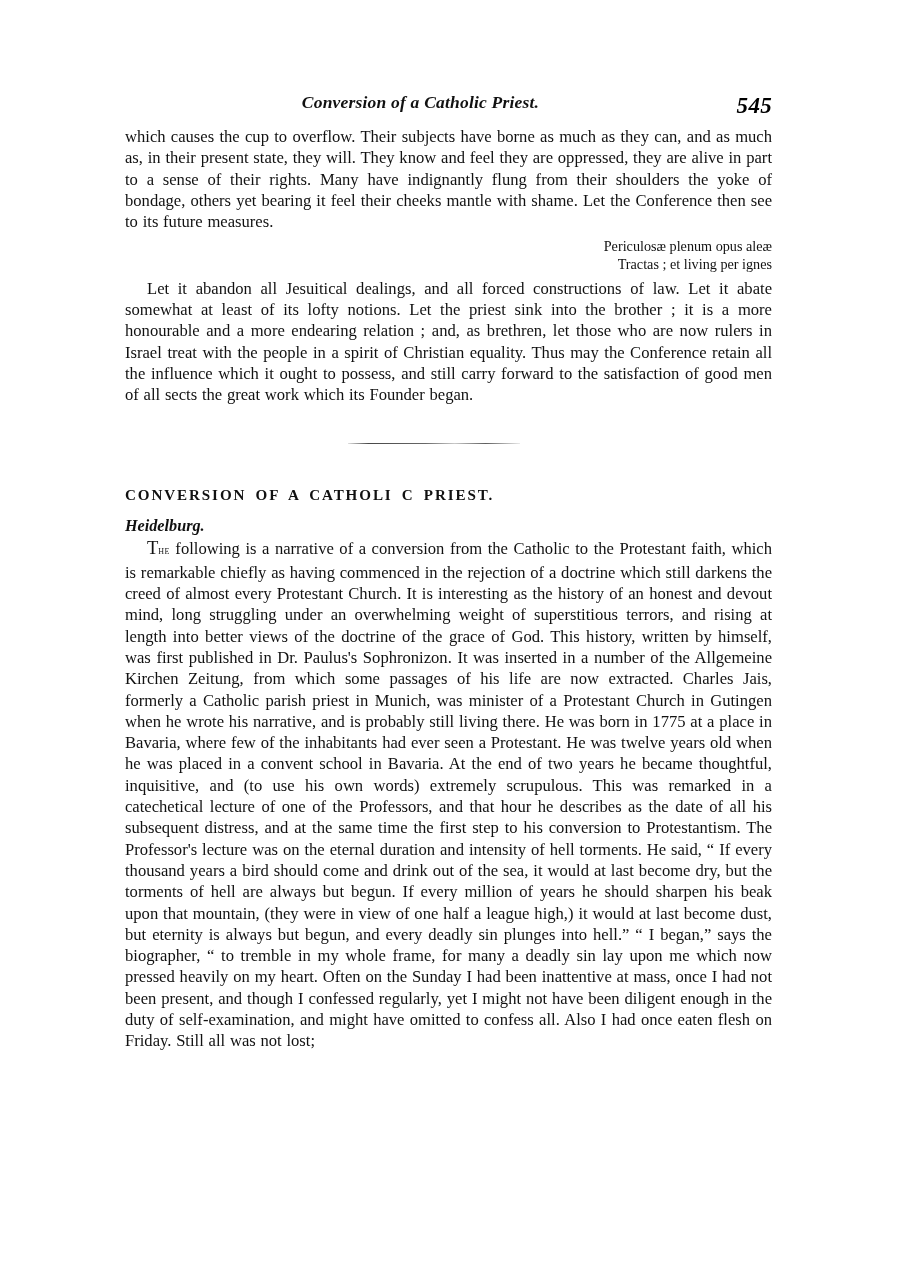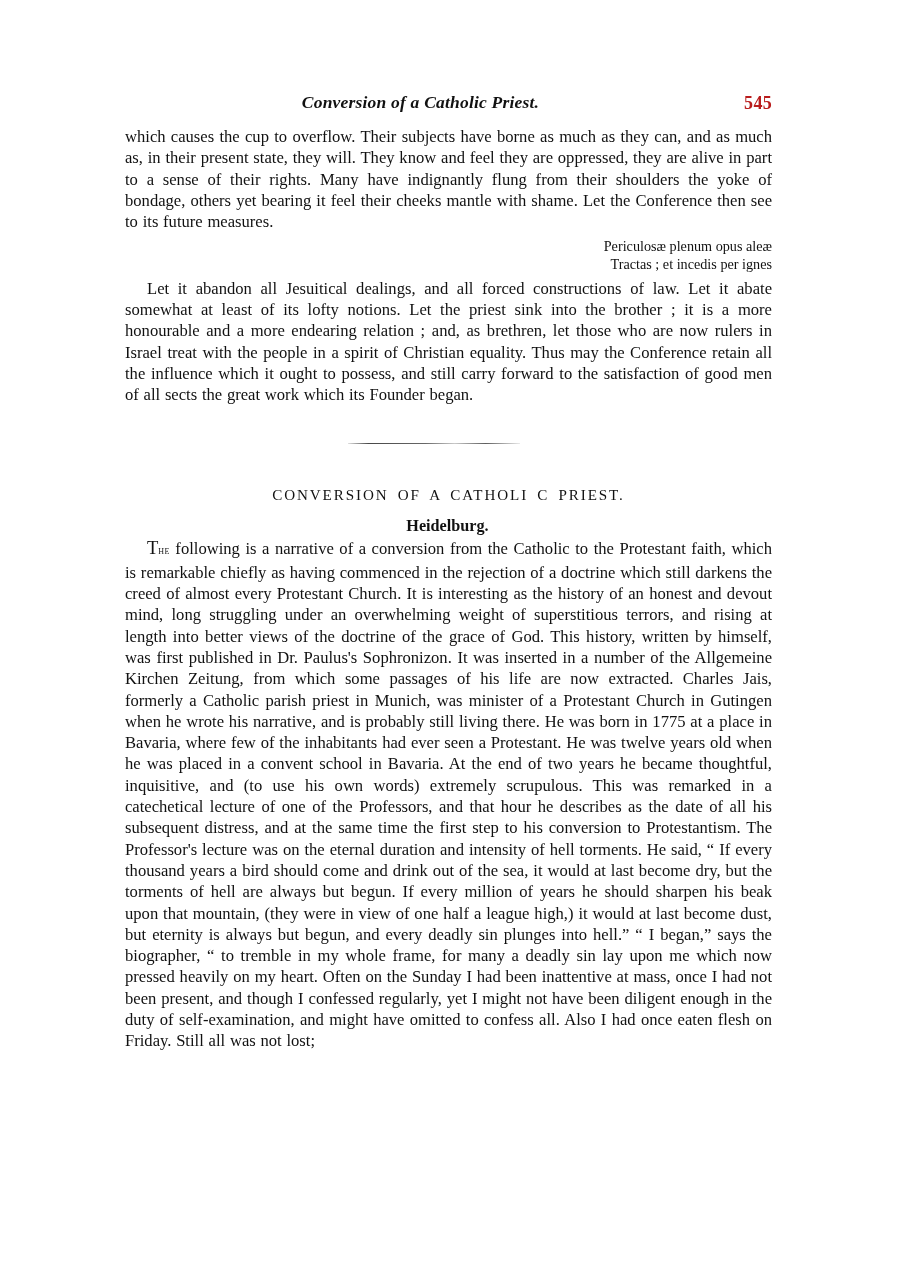--- a/index.html
+++ b/index.html
@@ -37,24 +37,25 @@
     font-weight: bold;
     font-size: 17.5px;
     letter-spacing: 0.2px;
     padding-right: 56px;
     color: #111;
   }
   .running-head-folio {
     position: absolute;
     right: 0;
     top: 1px;
+    font-style: italic;
     font-weight: bold;
-    font-size: 18px;
+    font-size: 23px;
     letter-spacing: 0.3px;
-    color: #b91c1c;
+    color: #000000;
   }
 
   
   .column {
     position: absolute;
     left: 125px;
     top: 126px;
     width: 647px;
   }
 
@@ -102,30 +103,30 @@
                 rgba(40,40,40,0.7) 45%,
                 rgba(40,40,40,0.25) 62%,
                 rgba(40,40,40,0.75) 80%,
                 rgba(40,40,40,0.1) 100%);
   }
 
   
   h2.article-heading {
     margin: 28px 0 0 0;
     font-size: 15.1px;
-    font-weight: normal;
-    text-align: center;
+    font-weight: bold;
     letter-spacing: 1.9px;
     word-spacing: 3.5px;
     color: #111;
   }
 
   .dateline {
     margin: 13px 0 1px 0;
-    text-align: center;
+    text-align: left;
+    font-style: italic;
     font-weight: bold;
     font-size: 16.2px;
     color: #111;
     padding-right: 2px;
   }
 
   .dropcap-lead {
     font-size: 18.6px;
   }
   .smallcaps {
@@ -143,21 +144,21 @@
     <div class="running-head-title">Conversion of a Catholic Priest.</div>
     <div class="running-head-folio">545</div>
   </div>
 
   <div class="column">
 
     <p class="body-text">which causes the cup to overflow.   Their subjects have borne as much as they can, and as much as, in their present state, they will.   They know and feel they are oppressed, they are alive in part to a sense of their rights. Many have indignantly flung from their shoulders the yoke of bondage, others yet bearing it feel their cheeks mantle with shame.   Let the Conference then see to its future measures.</p>
 
     <div class="verse">
       <div>Periculosæ plenum opus aleæ</div>
-      <div>Tractas ; et incedis per ignes</div>
+      <div>Tractas ; et living per ignes</div>
     </div>
 
     <p class="body-text indent">Let it abandon all Jesuitical dealings, and all forced constructions of law. Let it abate somewhat at least of its lofty notions.   Let the priest sink into the brother ; it is a more honourable and a more endearing relation ; and, as brethren, let those who are now rulers in Israel treat with the people in a spirit of Christian equality.   Thus may the Conference retain all the influence which it ought to possess, and still carry forward to the satisfaction of good men of all sects the great work which its Founder began.</p>
 
     <div class="divider-wrap">
       <div class="divider"></div>
     </div>
 
     <h2 class="article-heading">CONVERSION OF A CATHOLI C PRIEST.</h2>
 

